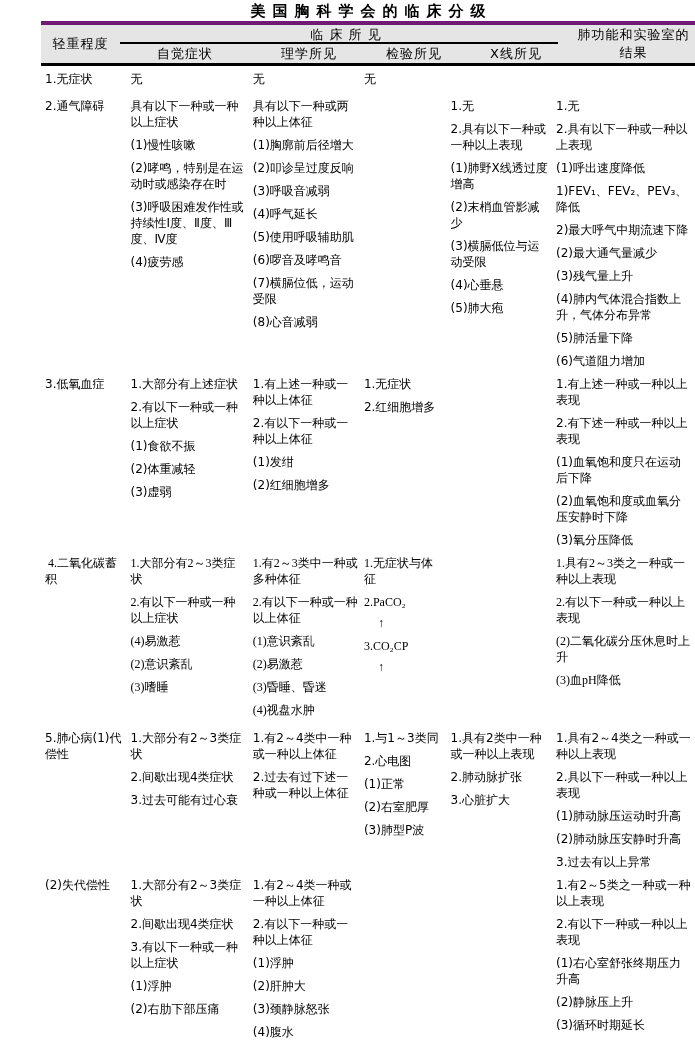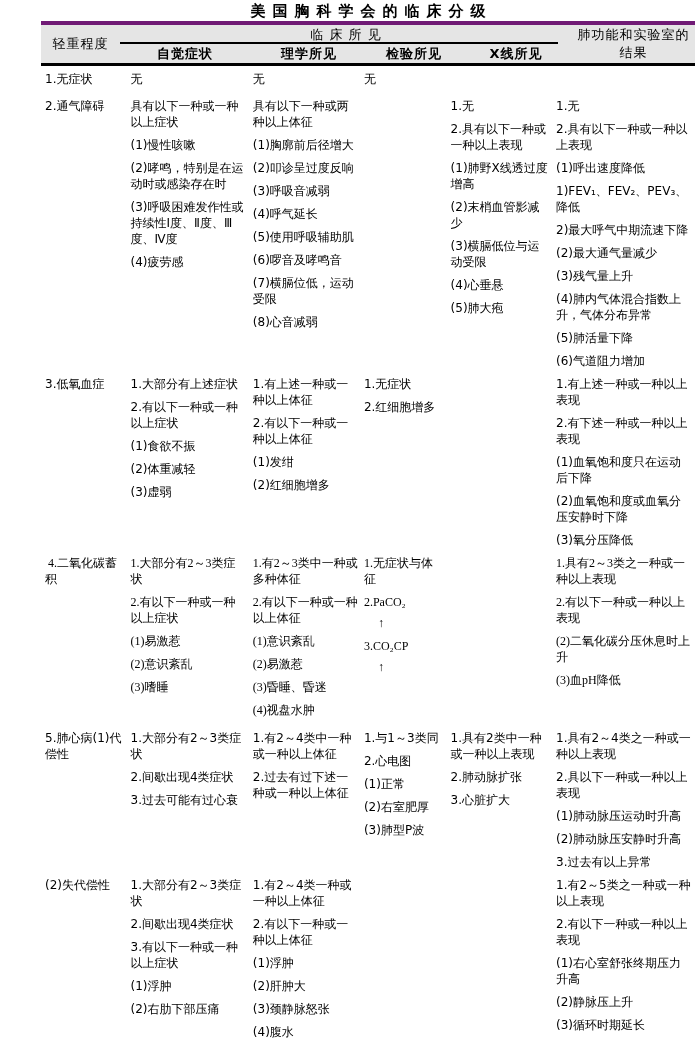--- a/index.html
+++ b/index.html
@@ -10,21 +10,21 @@
            padding:3px 0 2px 7px; line-height:16px; }
 
   
   .thead { background:#e5e5e5; border-top:4px solid #701a75; border-bottom:3px solid #000;
            display:flex; height:38px; }
   .th { font-size:13px; letter-spacing:1px; }
   .th-severity { width:95px; display:flex; align-items:center; justify-content:center; }
   .th-mid { width:452px; display:flex; flex-direction:column; }
   .clinical { text-align:center; line-height:15px; padding-top:2px; }
   .clinical-line { border-bottom:2px solid #000; margin-right:14px; height:0; }
-  .subrow { display:flex; flex:1; align-items:center;font-weight:bold; }
+  .subrow { display:flex; flex:1; align-items:center; }
   .subrow .sub { text-align:center; }
   .sub.s1 { width:130px; } .sub.s2 { width:118px; } .sub.s3 { width:92px; } .sub.s4 { width:112px; }
   .th-lab { width:148px; display:flex; align-items:center; justify-content:center; text-align:center; }
 
   
   .tbody { min-height:973px; border-bottom:3px solid #000; box-sizing:border-box; padding-top:5px; }
   .row { display:flex; }
   .row:nth-child(1){ min-height:27px; }
   .row:nth-child(2){ min-height:263px; }
   .row:nth-child(3){ min-height:166px; }
@@ -158,21 +158,21 @@
           <p class="item">(3)氧分压降低</p>
         </div>
       </div>
       <div class="row">
         <div class="cell c1">
           <p class="item"> 4.二氧化碳蓄积</p>
         </div>
         <div class="cell c2">
           <p class="item">1.大部分有2～3类症状</p>
           <p class="item">2.有以下一种或一种以上症状</p>
-          <p class="item">(1)易激惹</p>
+          <p class="item">(4)易激惹</p>
           <p class="item">(2)意识紊乱</p>
           <p class="item">(3)嗜睡</p>
         </div>
         <div class="cell c3">
           <p class="item">1.有2～3类中一种或多种体征</p>
           <p class="item">2.有以下一种或一种以上体征</p>
           <p class="item">(1)意识紊乱</p>
           <p class="item">(2)易激惹</p>
           <p class="item">(3)昏睡、昏迷</p>
           <p class="item">(4)视盘水肿</p>

